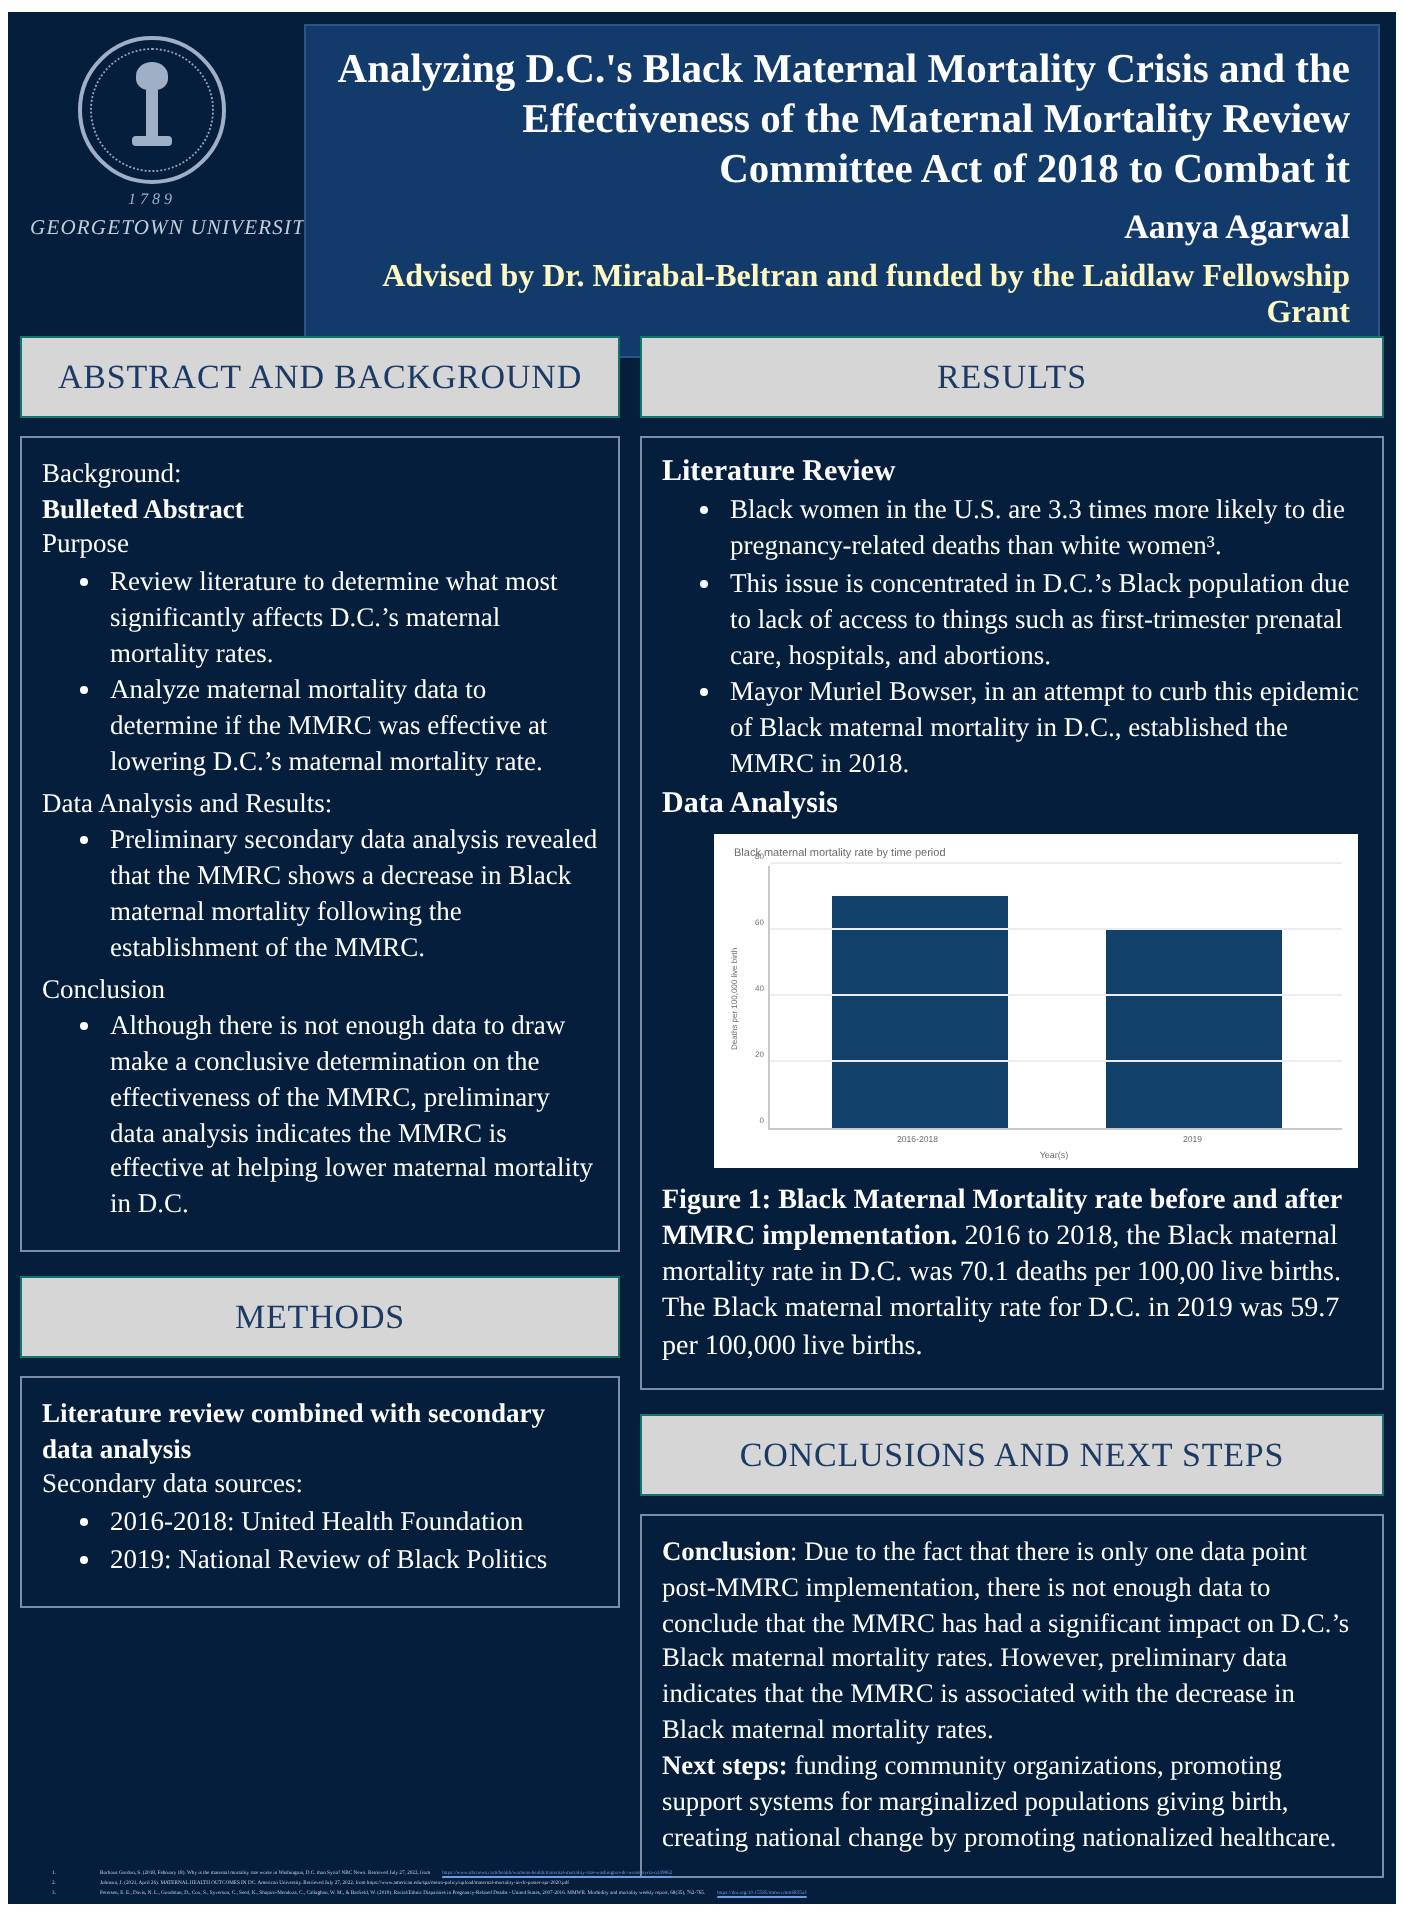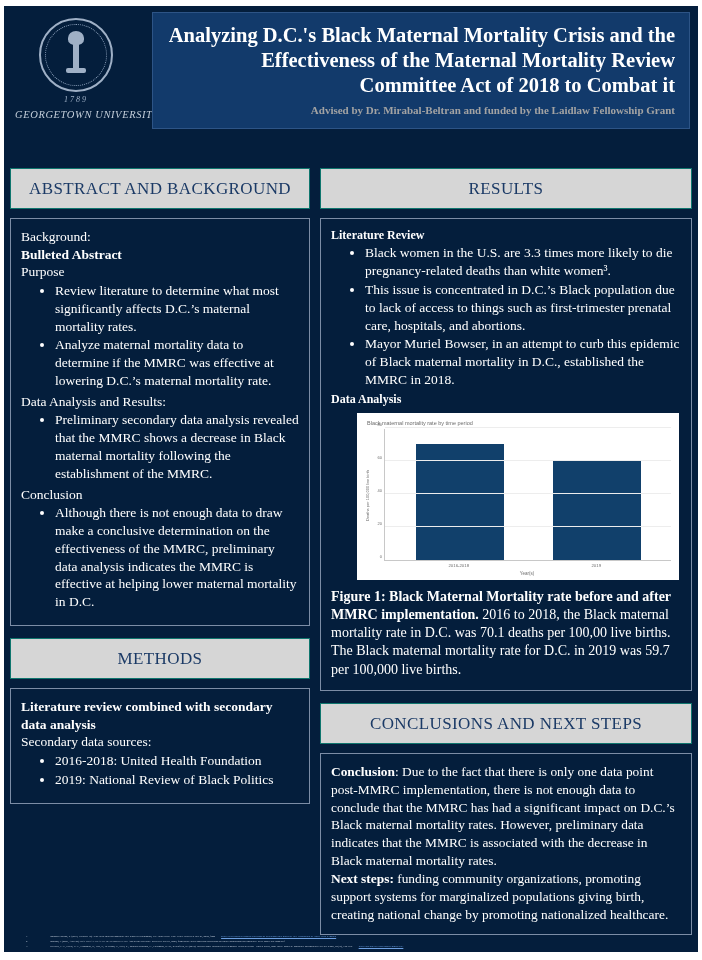--- a/index.html
+++ b/index.html
@@ -68,21 +68,21 @@
   }
   .title-main{
     color:#ffffff;font-weight:bold;font-size:20.5px;
     line-height:1.22;margin:0;
   }
   .title-author{
     color:#ffffff;font-weight:bold;font-size:17px;
     margin:6px 0 0 0;
   }
   .title-advisor{
-    color:#a3a3a3;font-weight:bold;font-size:11px;
+    color:#fef9c3;font-weight:bold;font-size:16px;
     margin:6px 0 0 0;
   }
   
   .cols{display:flex;gap:10px;padding:8px 10px 0 10px;}
   .col-left{width:300px;}
   .col-right{flex:1;}
   .sec-head{
     background:#D6D6D6;border:1px solid #0f766e;
     color:#1b3a66;text-align:center;
     font-size:17px;letter-spacing:.4px;
@@ -93,21 +93,21 @@
     border:1px solid #7c8da6;
     padding:9px 10px 11px 10px;
     color:#ffffff;
     margin-bottom:12px;
   }
   .panel p{margin:0;}
   .b{font-weight:bold;}
   .lbl{font-size:13.5px;line-height:1.3;margin:0;}
   ul{margin:1px 0 3px 0;padding-left:34px;list-style:disc;}
   li{font-size:13.5px;line-height:1.32;margin:0 0 1px 0;}
-  .r-head{font-size:12px;font-weight:bold;margin:0 0 1px 0;}
+  .r-head{font-size:15px;font-weight:bold;margin:0 0 1px 0;}
   
   .chart-wrap{
     background:#ffffff;
     margin:6px 2px 8px 26px;
     padding:6px 8px 4px 6px;
     box-sizing:border-box;
   }
   .chart-title{
     font-family:"Liberation Sans",sans-serif;
     font-size:5.5px;color:#6c6c6c;margin:1px 0 3px 4px;
@@ -187,20 +187,21 @@
   <div class="header">
     <div class="logo-col">
       <div class="seal">
         <div class="seal-torch"></div>
       </div>
       <div class="seal-year">1789</div>
       <div class="logo-name">GEORGETOWN UNIVERSITY</div>
     </div>
     <div class="title-box">
       <p class="title-main">Analyzing D.C.'s Black Maternal Mortality Crisis and the Effectiveness of the Maternal Mortality Review Committee Act of 2018 to Combat it</p>
+      <p class="title-author">Aanya Agarwal</p>
       <p class="title-advisor">Advised by Dr. Mirabal-Beltran and funded by the Laidlaw Fellowship Grant</p>
     </div>
   </div>
 
   <div class="cols">
 
     <div class="col-left">
 
       <div class="sec-head">ABSTRACT AND BACKGROUND</div>
 

